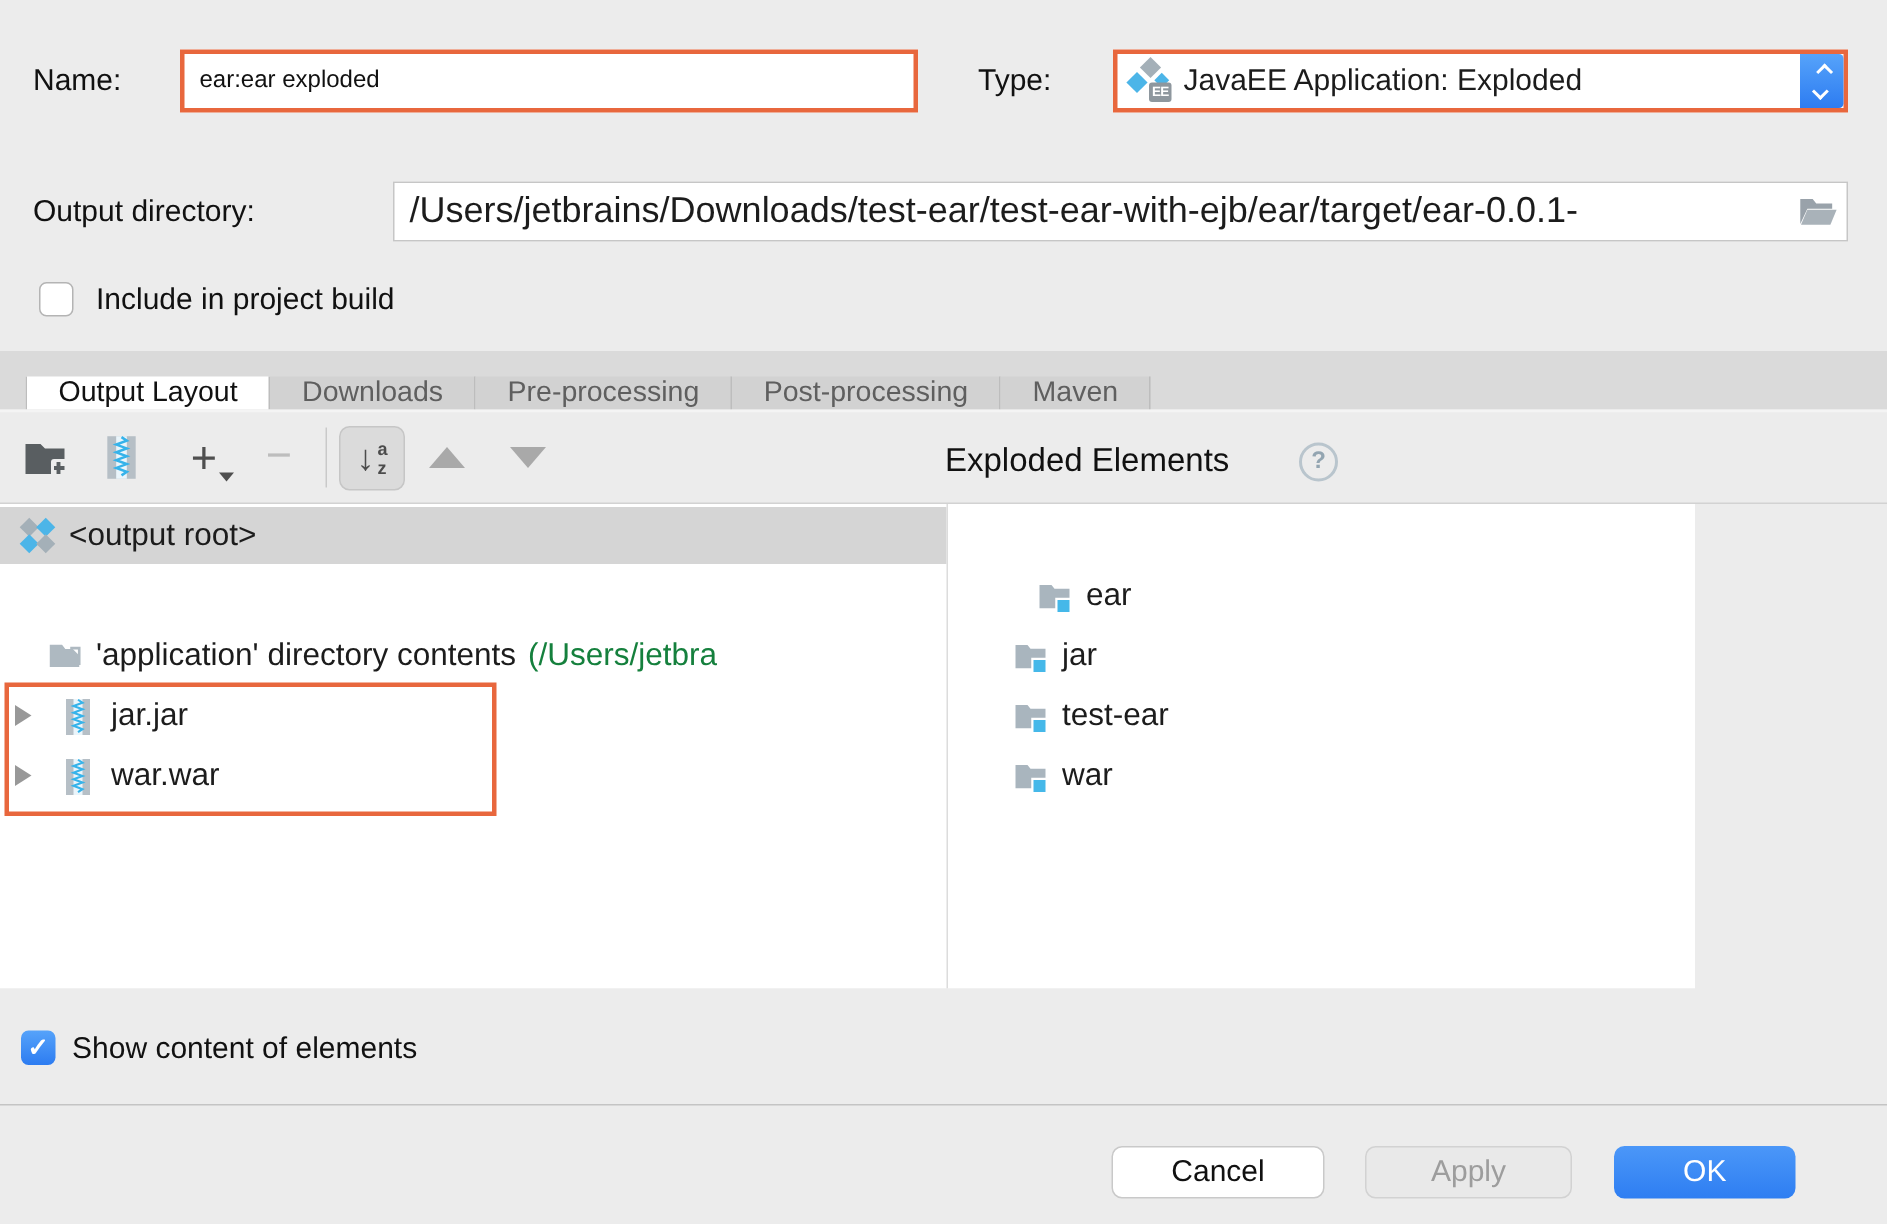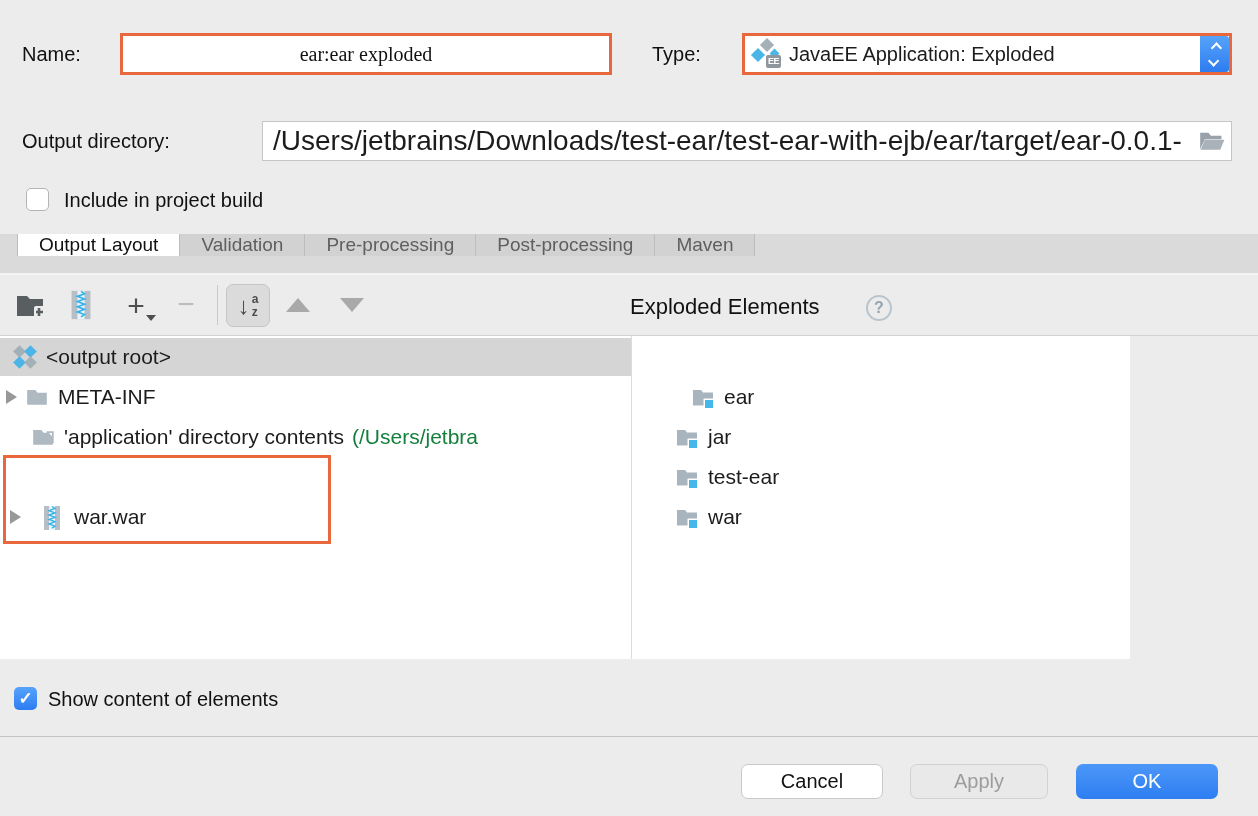--- a/index.html
+++ b/index.html
@@ -10,23 +10,23 @@
     color:#1c1c1c;
     position:relative;
     overflow:hidden;
   }
   .abs { position:absolute; }
 
   
   .field-label { font-size:20px; color:#111; }
   .text-field {
     background:#fff; border:1px solid #c6c6c6;
-    font-size:20px; color:#111;
-    font-family:Liberation Serif, serif;
-    padding:0 10px; outline:none; white-space:nowrap; overflow:hidden;text-align:center;
+    font-size:16px; color:#111;
+    font-family:Liberation Sans, sans-serif;
+    padding:0 10px; outline:none; white-space:nowrap; overflow:hidden;
   }
   .hl { border:3px solid #e8673d !important; }
 
   #name-field { left:120px; top:33px; width:492px; height:42px; line-height:36px; }
   #type-combo {
     left:742px; top:33px; width:490px; height:42px;
     background:#fff; border:3px solid #e8673d;
     display:flex; align-items:center; gap:8px; padding-left:8px;
   }
   #type-combo .combo-text { font-size:20px; flex:1; white-space:nowrap; overflow:hidden; }
@@ -35,35 +35,35 @@
     background:linear-gradient(#56a3fa,#2d7cf1);
     border-radius:0 3px 3px 0;
     display:flex; flex-direction:column; align-items:center; justify-content:center; gap:5px;
     cursor:pointer;
   }
   .chev { width:8px; height:8px; border:solid #fff; border-width:2.5px 2.5px 0 0; }
   .chev.up   { transform:rotate(-45deg) translate(1px,1px); }
   .chev.down { transform:rotate(135deg) translate(1px,1px); }
 
   #output-field { left:262px; top:121px; width:970px; height:40px; display:flex; align-items:center; background:#fff; border:1px solid #c6c6c6; }
-  #output-field .path { font-size:28px; flex:1; white-space:nowrap; overflow:hidden; padding:0 4px 0 10px; }
+  #output-field .path { font-size:24px; flex:1; white-space:nowrap; overflow:hidden; padding:0 4px 0 10px; }
   #output-field .folder-btn { flex:0 0 26px; height:26px; margin-right:6px; cursor:pointer; }
 
   .checkbox {
     width:23px; height:23px; border-radius:5px;
     background:#fff; border:1px solid #b4b4b4; cursor:pointer;
   }
   .checkbox.checked {
     background:linear-gradient(#56a3fa,#2d7cf1); border:none;
     color:#fff; font-size:17px; font-weight:bold;
     display:flex; align-items:center; justify-content:center;
   }
 
   
-  #tabbar { left:0; top:234px; width:1258px; height:39px; background:#dadada; display:flex; align-items:flex-start; padding-left:17px; }
+  #tabbar { left:0; top:234px; width:1258px; height:39px; background:#dadada; display:flex; align-items:flex-end; padding-left:17px; }
   .tab {
     font-size:19px; color:#5f5f5f; background:#d2d2d2;
     display:flex; align-items:center; padding:0 21px;
     border-right:1px solid #bdbdbd; cursor:pointer; white-space:nowrap;
   }
   .tab:first-child { border-left:1px solid #bdbdbd; }
   .tab.active { background:#fff; color:#111; }
   #tabbar .tab-filler { flex:1; background:#dadada; }
   #tab-underline { left:0; top:273px; width:1258px; height:2px; background:#f4f4f4; }
 
@@ -131,21 +131,21 @@
   #footer-sep { left:0; top:736px; width:1258px; height:1px; background:#c4c4c4; }
 
   
   .dlg-btn {
     position:absolute; top:764px; height:35px; border-radius:7px;
     font-size:20px; display:flex; align-items:center; justify-content:center;
     cursor:pointer; font-family:"Liberation Sans", sans-serif;
   }
   #btn-cancel { left:741px; width:142px; background:#fff; border:1px solid #c9c9c9; color:#111; }
   #btn-apply  { left:910px; width:138px; background:#e9e9e9; border:1px solid #d2d2d2; color:#9d9d9d; }
-  #btn-ok     { left:1076px; width:142px; background:linear-gradient(#4b97f8,#2e7ef2); border:none; color:#fff; }
+  #btn-ok     { left:1076px; width:121px; background:linear-gradient(#4b97f8,#2e7ef2); border:none; color:#fff; }
 </style>
 </head>
 <body>
 
 <div class="abs field-label" style="left:22px; top:43px;">Name:</div>
 <div class="abs text-field hl" id="name-field" style="line-height:36px;">ear:ear exploded</div>
 
 <div class="abs field-label" style="left:652px; top:43px;">Type:</div>
 <div class="abs" id="type-combo">
   <span class="javaee-icon">
@@ -170,21 +170,21 @@
       <path d="M5 9 h16.5 l-3.5 8.5 H1.4 z" fill="#a9b2b9"></path>
     </svg>
   </span>
 </div>
 
 <div class="abs checkbox" style="left:26px; top:188px;"></div>
 <div class="abs field-label" style="left:64px; top:189px;">Include in project build</div>
 
 <div class="abs" id="tabbar">
   <div class="tab active">Output Layout</div>
-  <div class="tab">Validation</div>
+  <div class="tab">Downloads</div>
   <div class="tab">Pre-processing</div>
   <div class="tab">Post-processing</div>
   <div class="tab">Maven</div>
   <div class="tab-filler"></div>
 </div>
 <div class="abs" id="tab-underline"></div>
 
 <div class="abs" id="toolbar">
   <div class="tool" style="left:14px; top:16px; width:34px; height:30px;">
     <svg width="32" height="28" viewBox="0 0 32 28">
@@ -231,42 +231,44 @@
   <div class="tree-row selected" style="left:0; top:2px; width:631px; padding-left:13px;">
     <span class="row-icon">
       <i class="diam d-gray pos-tl"></i>
         <i class="diam d-blue pos-tr"></i>
       <i class="diam d-blue pos-bl"></i>
         <i class="diam d-gray pos-br"></i>
     </span>
     <span>&lt;output root&gt;</span>
   </div>
 
-  <div class="tree-row" style="left:0; top:42px; width:631px; padding-left:6px;">
-    <i class="chevron"></i>
-    <span class="row-icon">
-      <svg width="24" height="24" viewBox="0 0 22 22">
-          <path d="M2 4.5 h7.5 l2 2.5 h8.5 v11 H2 z" fill="#aeb9c1"></path>
-        </svg>
-    </span>
-    <span>META-INF</span>
-  </div>
 
   <div class="tree-row" style="left:0; top:82px; width:631px; padding-left:31px;">
     <span class="row-icon">
       <svg width="24" height="24" viewBox="0 0 22 22">
         <path d="M2 4.5 h7.5 l2 2.5 h8.5 v11 H2 z" fill="#aeb9c1"></path>
         <path d="M13 4 l7 0 0 7 z" fill="#ffffff"></path>
         <path d="M14.5 6.5 h5.5 v9.5 h-3" fill="none" stroke="#aeb9c1" stroke-width="1.6"></path>
       </svg>
     </span>
     <span>'application' directory contents</span>
     <span class="row-note">(/Users/jetbra</span>
   </div>
 
+  <div class="tree-row" style="left:0; top:122px; width:631px; padding-left:10px;">
+    <i class="chevron"></i>
+    <span class="row-icon" style="margin-left:12px;">
+      <svg width="22" height="26" viewBox="0 0 22 26">
+        <rect x="3" y="1" width="16" height="24" fill="#b6bfc6"></rect>
+        <rect x="8" y="1" width="6" height="24" fill="#eaf5fb"></rect>
+        <path d="M11 1.5 l3 2 -6 2.2 6 2.2 -6 2.2 6 2.2 -6 2.2 6 2.2 -6 2.2 6 2.2 -3 2" stroke="#36b3ea" stroke-width="1.4" fill="none"></path>
+      </svg>
+    </span>
+    <span>jar.jar</span>
+  </div>
 
   <div class="tree-row" style="left:0; top:162px; width:631px; padding-left:10px;">
     <i class="chevron"></i>
     <span class="row-icon" style="margin-left:12px;">
       <svg width="22" height="26" viewBox="0 0 22 26">
         <rect x="3" y="1" width="16" height="24" fill="#b6bfc6"></rect>
         <rect x="8" y="1" width="6" height="24" fill="#eaf5fb"></rect>
         <path d="M11 1.5 l3 2 -6 2.2 6 2.2 -6 2.2 6 2.2 -6 2.2 6 2.2 -6 2.2 6 2.2 -3 2" stroke="#36b3ea" stroke-width="1.4" fill="none"></path>
       </svg>
     </span>

